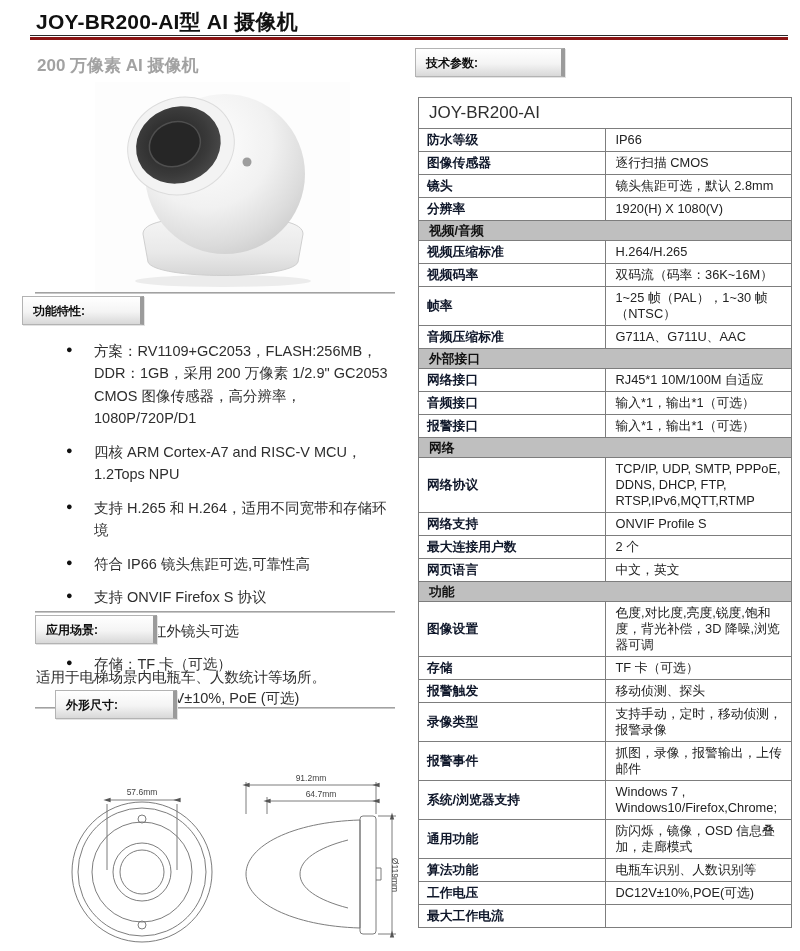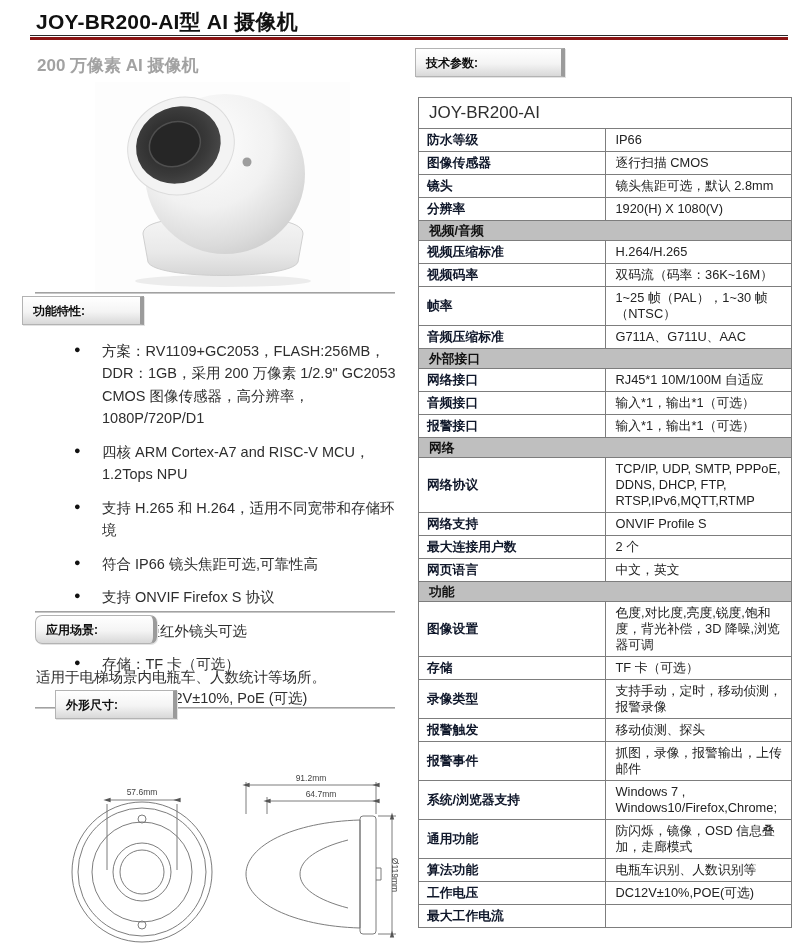--- a/index.html
+++ b/index.html
@@ -36,21 +36,21 @@
     box-shadow:1px 1px 0 #e3e3e3;
     font-size:12px; font-weight:bold; color:#0d0d0d;
     padding:4px 16px 4px 10px; line-height:20px;
   }
 
   
   .product-photo { position:absolute; left:95px; top:82px; width:255px; height:210px; }
 
   
   .features-list {
-    position:absolute; left:70px; top:340px; width:338px;
+    position:absolute; left:62px; top:340px; width:338px;
     list-style:none;
   }
   .features-list li {
     position:relative; padding-left:32px; margin-bottom:11px;
     font-size:14.5px; line-height:1.55; color:#2e2e2e;
   }
   .features-list li::before {
     content:"●"; position:absolute; left:4px; top:1px; font-size:11px; color:#111;
   }
 
@@ -131,21 +131,21 @@
       <li>四核 ARM Cortex-A7 and RISC-V MCU，1.2Tops NPU</li>
       <li>支持 H.265 和 H.264，适用不同宽带和存储环境</li>
       <li>符合 IP66 镜头焦距可选,可靠性高</li>
       <li>支持 ONVIF Firefox S 协议</li>
       <li>多种焦距红外镜头可选</li>
       <li>存储：TF 卡（可选）</li>
       <li>电源：DC12V±10%, PoE (可选)</li>
     </ul>
 
   <div class="rule" style="left:35px; top:611px; width:360px;"></div>
-  <div class="sec-btn" style="left:35px; top:615px;border-radius:7px;">应用场景:</div>
+  <div class="sec-btn" style="left:35px; top:615px;">应用场景:</div>
   <p class="app-text">适用于电梯场景内电瓶车、人数统计等场所。</p>
 
   <div class="rule" style="left:35px; top:707px; width:360px;"></div>
   <div class="sec-btn" style="left:35px; top:690px;margin-left:20px;">外形尺寸:</div>
 
   <svg class="dim-svg" viewBox="0 0 370 180" width="370" height="180">
     <defs>
       <marker id="arr" markerWidth="8" markerHeight="8" refX="4" refY="4" orient="auto">
         <path d="M0,4 L8,1.6 L8,6.4 Z" fill="#555"></path>
       </marker>
@@ -265,28 +265,28 @@
         </tr>
         <tr>
           <th class="spec-label">图像设置</th>
           <td class="spec-value">色度,对比度,亮度,锐度,饱和度，背光补偿，3D 降噪,浏览器可调</td>
         </tr>
         <tr>
           <th class="spec-label">存储</th>
           <td class="spec-value">TF 卡（可选）</td>
         </tr>
         <tr>
+          <th class="spec-label">报警触发</th>
+          <td class="spec-value">移动侦测、探头</td>
+        </tr>
+        <tr>
           <th class="spec-label">录像类型</th>
           <td class="spec-value">支持手动，定时，移动侦测，报警录像</td>
         </tr>
         <tr>
-          <th class="spec-label">报警触发</th>
-          <td class="spec-value">移动侦测、探头</td>
-        </tr>
-        <tr>
           <th class="spec-label">报警事件</th>
           <td class="spec-value">抓图，录像，报警输出，上传邮件</td>
         </tr>
         <tr>
           <th class="spec-label">系统/浏览器支持</th>
           <td class="spec-value">Windows 7 , Windows10/Firefox,Chrome;</td>
         </tr>
         <tr>
           <th class="spec-label">通用功能</th>
           <td class="spec-value">防闪烁，镜像，OSD 信息叠加，走廊模式</td>

